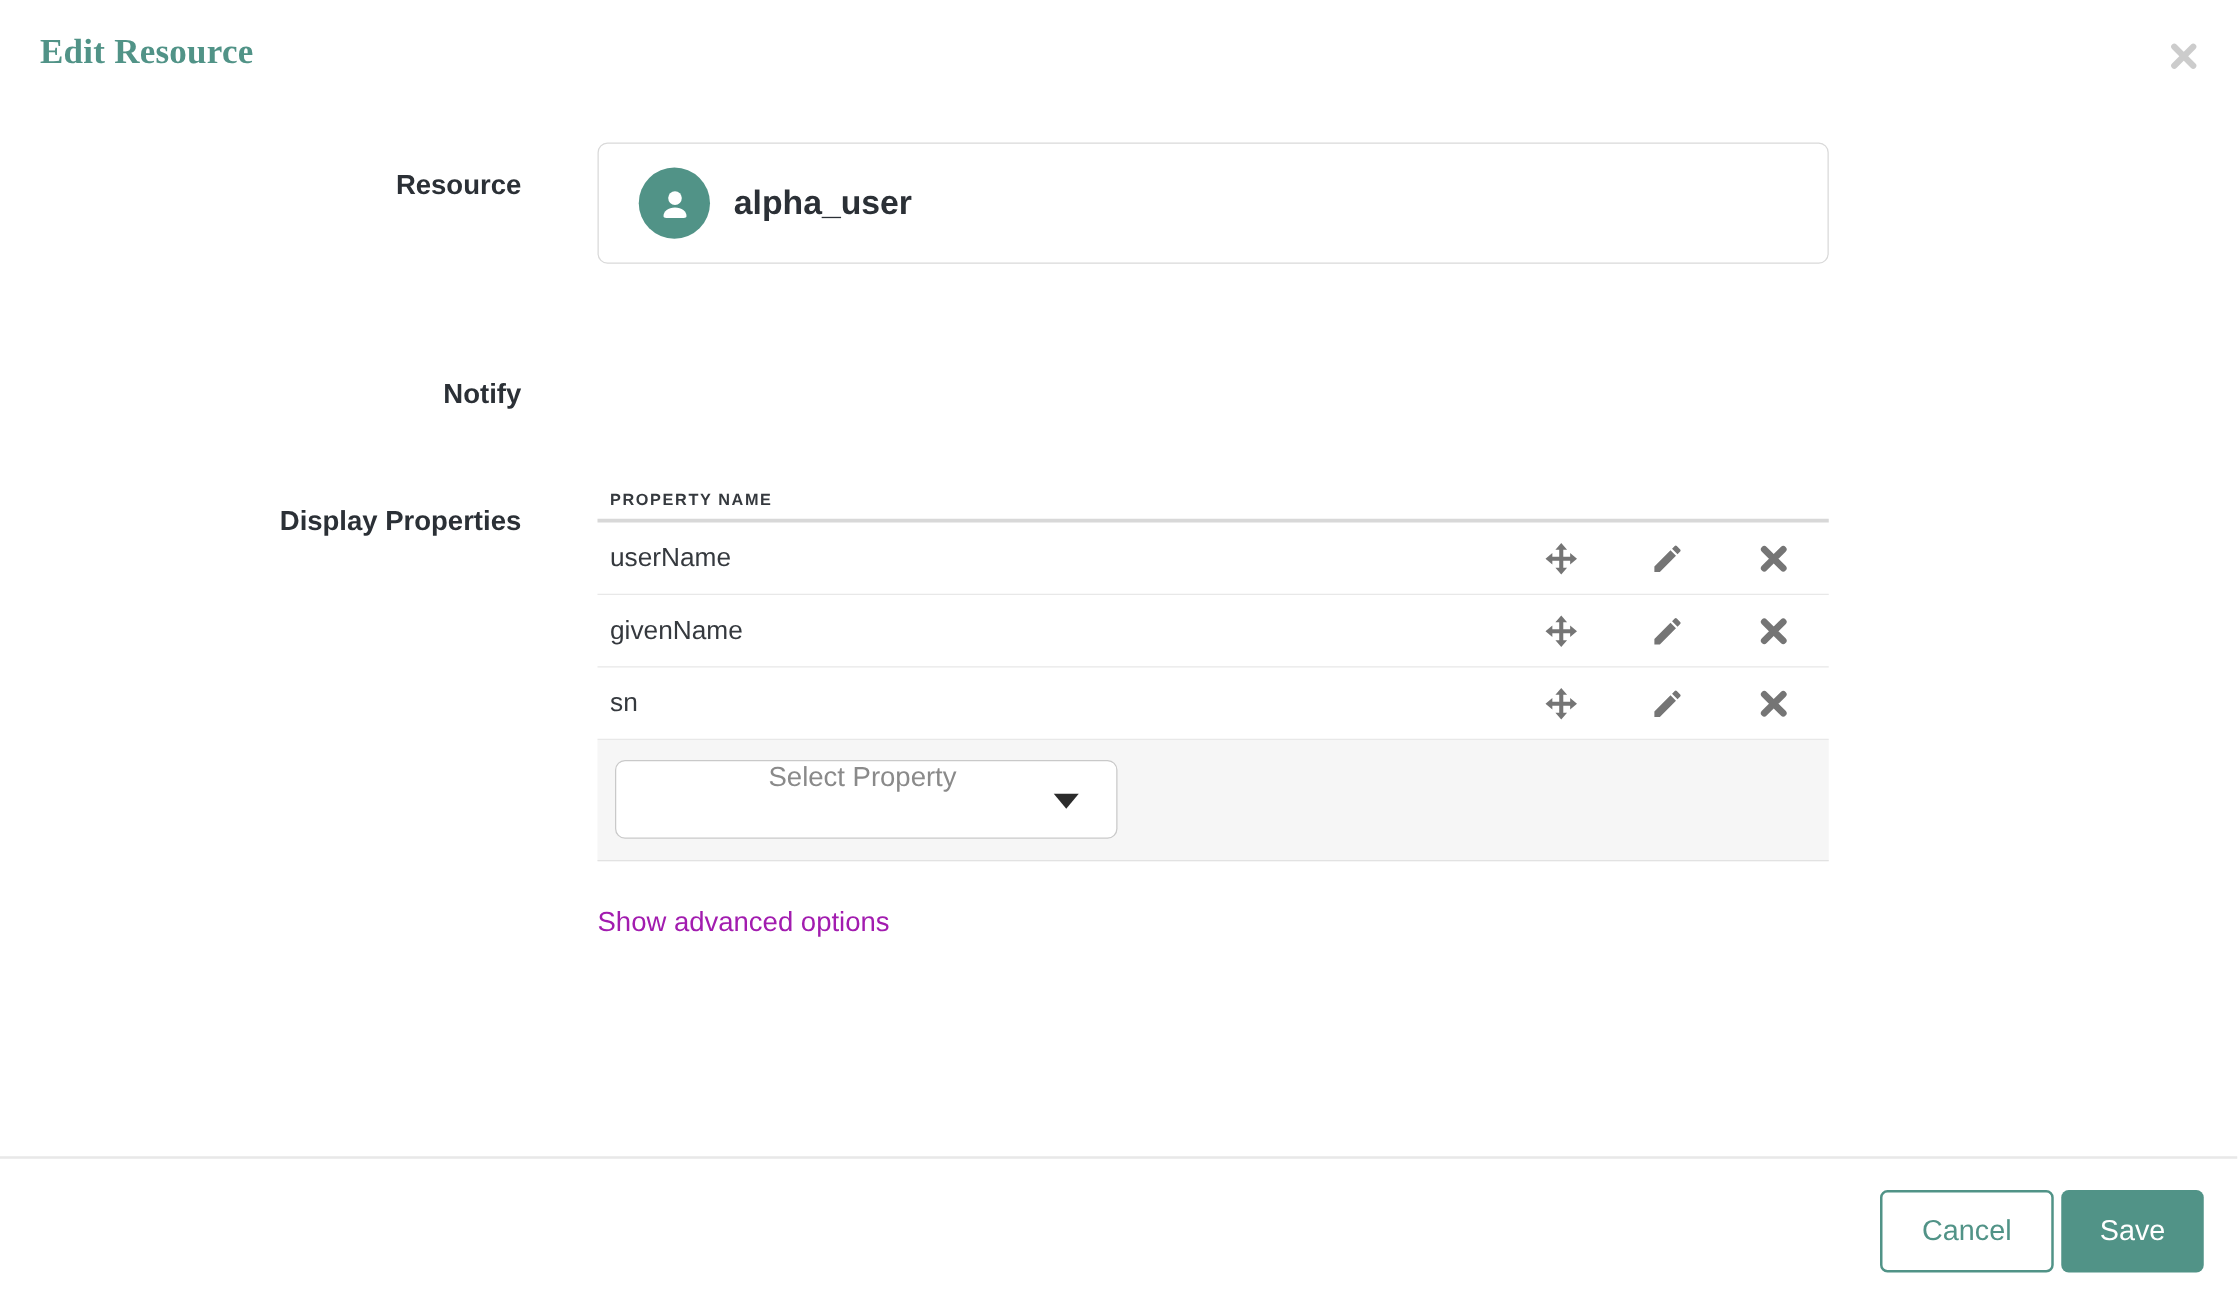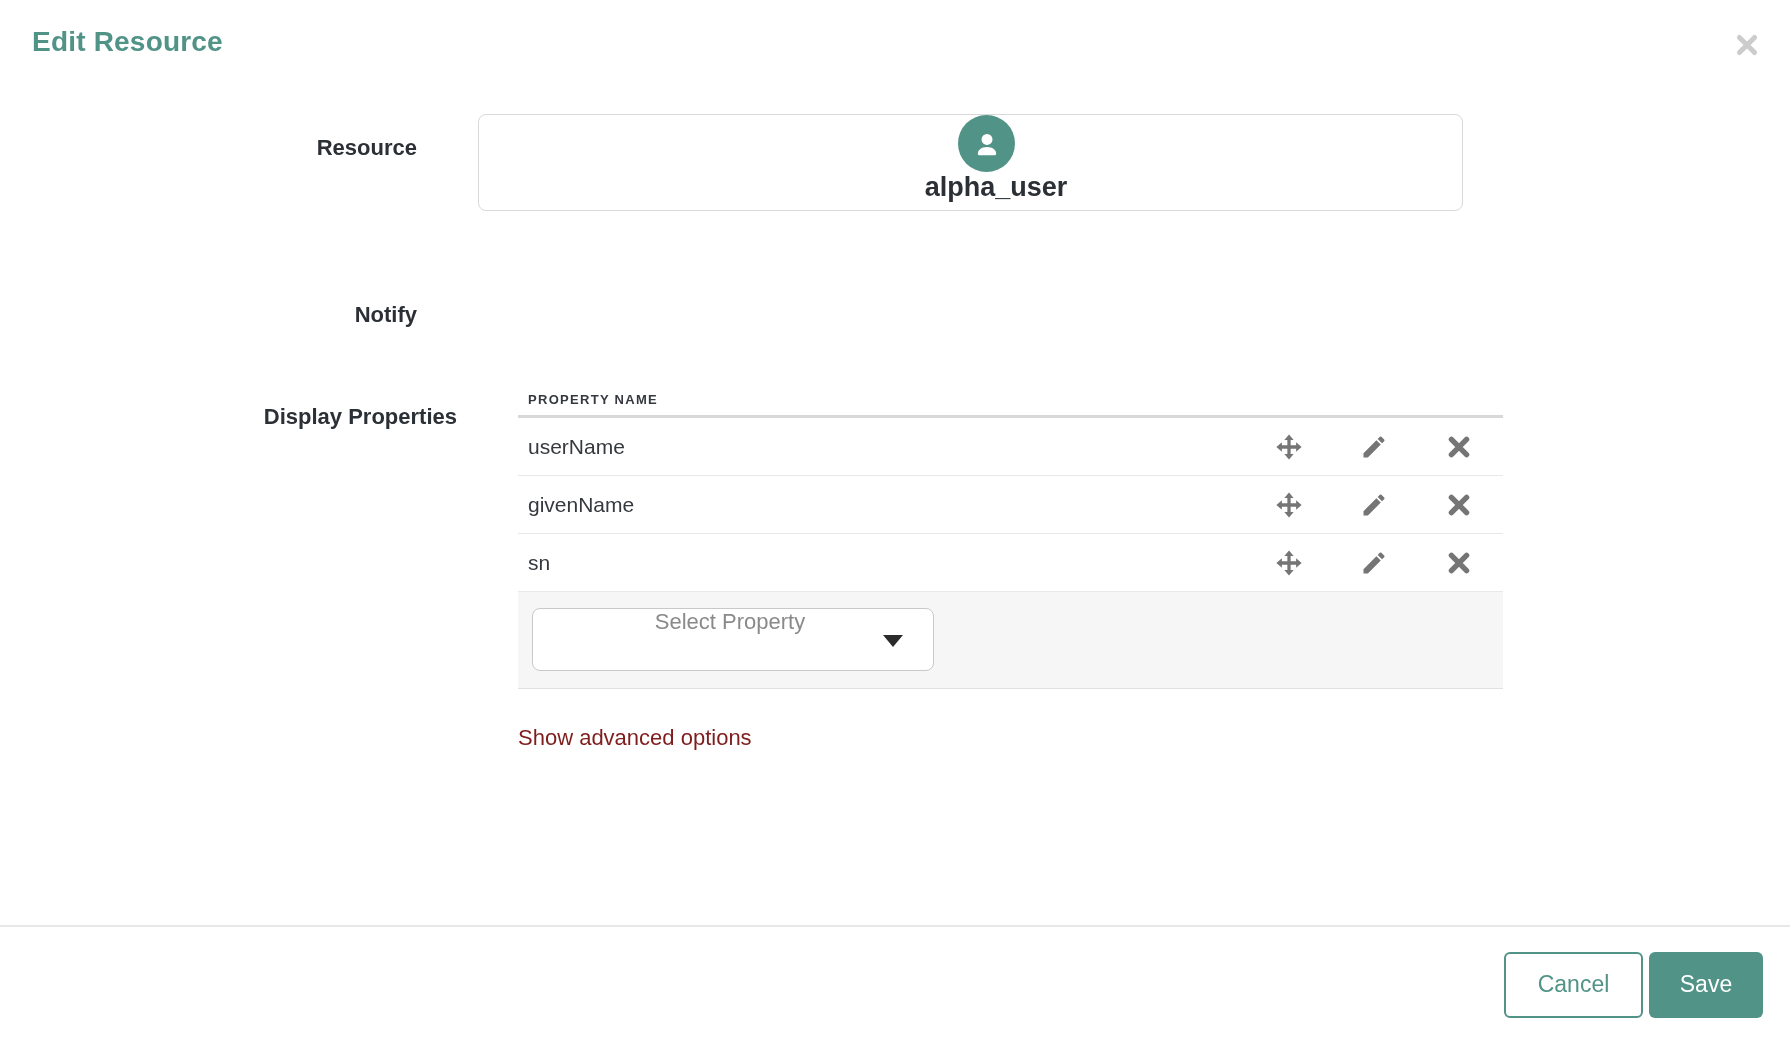--- a/index.html
+++ b/index.html
@@ -2,74 +2,74 @@
 <html><head>
 <meta charset="utf-8">
 <style>
   * { margin: 0; padding: 0; box-sizing: border-box; }
   html, body { width: 1790px; height: 1042px; background: #ffffff; overflow: hidden; }
   body { font-family: "Liberation Sans", "DejaVu Sans", sans-serif; color: #35393e; }
 
   .modal { width: 1790px; height: 1042px; display: flex; flex-direction: column; }
 
   
-  .modal-header { position: relative; padding: 26px 32px 0 32px; flex: 0 0 auto; }
+  .modal-header { position: relative; padding: 26px 32px 0 32px; flex: 0 0 auto; font-family: Liberation Serif, serif; }
   .modal-title { font-size: 28px; font-weight: bold; color: #519387; letter-spacing: .2px; }
   .close-btn { position: absolute; top: 30px; right: 28px; width: 30px; height: 30px;
                background: none; border: none; cursor: pointer; padding: 0; line-height: 0; }
 
   
   .modal-body { flex: 1 1 auto; }
   .form-row { display: flex; }
   .form-label { width: 417px; flex: 0 0 417px; text-align: right; font-weight: bold;
                 font-size: 22px; color: #2b3036; }
   .form-content { margin-left: 61px; width: 985px; flex: 0 0 985px; }
 
   
   .row-resource { margin-top: 56px; }
   .row-resource .form-label { padding-top: 21px; }
   .resource-box { height: 97px; border: 1px solid #d9d9d9; border-radius: 8px;
-                  display: flex; align-items: center; padding-left: 32px; background: #fff; flex-direction: column; }
+                  display: flex; align-items: center; padding-left: 32px; background: #fff; }
   .avatar { width: 57px; height: 57px; border-radius: 50%; background: #519387;
             display: flex; align-items: center; justify-content: center; flex: 0 0 57px; }
   .resource-name { margin-left: 19px; font-size: 27px; font-weight: bold; color: #2b3036; }
 
   
   .row-notify { margin-top: 77px; }
   .row-notify .form-label { padding-top: 14px; }
   .toggle { position: relative; width: 120px; height: 55px; border-radius: 28px;
             background: #519387; border: none; cursor: pointer; display: block; }
   .toggle .check { position: absolute; left: 16px; top: 14px; line-height: 0; }
   .toggle .knob { position: absolute; right: 4px; top: 4px; width: 47px; height: 47px;
                   border-radius: 50%; background: #fff; }
   .notify-desc { margin-top: 18px; font-size: 21px; line-height: 34px; color: #5d6974;
                  max-width: 745px; }
 
   
-  .row-props { margin-top: 64px; padding-left: 40px; }
+  .row-props { margin-top: 64px; }
   .row-props .form-label { padding-top: 12px; }
   .props-header { font-size: 13px; font-weight: bold; letter-spacing: 1.3px; color: #35393e;
                   padding: 0 0 8px 10px; border-bottom: 3px solid #d8d8d8; }
   .prop-row { display: flex; align-items: center; height: 58px;
               border-bottom: 1px solid #e8e8e8; }
   .prop-name { flex: 1 1 auto; font-size: 21px; color: #35393e; padding-left: 10px; }
   .row-actions { display: flex; align-items: center; gap: 57px; padding-right: 30px; }
   .icon-btn { background: none; border: none; padding: 0; cursor: pointer; line-height: 0;
               width: 28px; height: 28px; }
 
   .select-row { height: 97px; background: #f6f6f6; border-bottom: 1px solid #e2e2e2;
                 display: flex; align-items: flex-start; }
   .select-btn { margin: 16px 0 0 14px; width: 402px; height: 63px; background: #fff;
                 border: 1px solid #c9c9c9; border-radius: 8px; display: flex;
                 align-items: center; padding: 0 30px 0 24px; cursor: pointer; flex-direction: column; }
   .select-btn .select-text { font-size: 22px; color: #8a8a8a; }
   .caret-down { margin-left: auto; width: 0; height: 0; border-left: 10px solid transparent;
                 border-right: 10px solid transparent; border-top: 12px solid #2b2b2b; }
 
-  .advanced-link { display: inline-block; margin-top: 36px; font-size: 22px; color: #7f1d1d;
+  .advanced-link { display: inline-block; margin-top: 36px; font-size: 22px; color: #a21caf;
                    text-decoration: none; cursor: pointer; }
 
   
   .modal-footer { flex: 0 0 auto; border-top: 2px solid #e8e8e8; height: 117px;
                   display: flex; justify-content: flex-end; align-items: center;
                   padding-right: 27px; background: #fff; }
   .btn { font-family: inherit; font-size: 23px; height: 66px; border-radius: 6px;
          cursor: pointer; }
   .btn-cancel { width: 139px; background: #fff; color: #519387; border: 2px solid #519387; }
   .btn-save { width: 114px; background: #519387; color: #fff; border: none; margin-left: 6px; }

